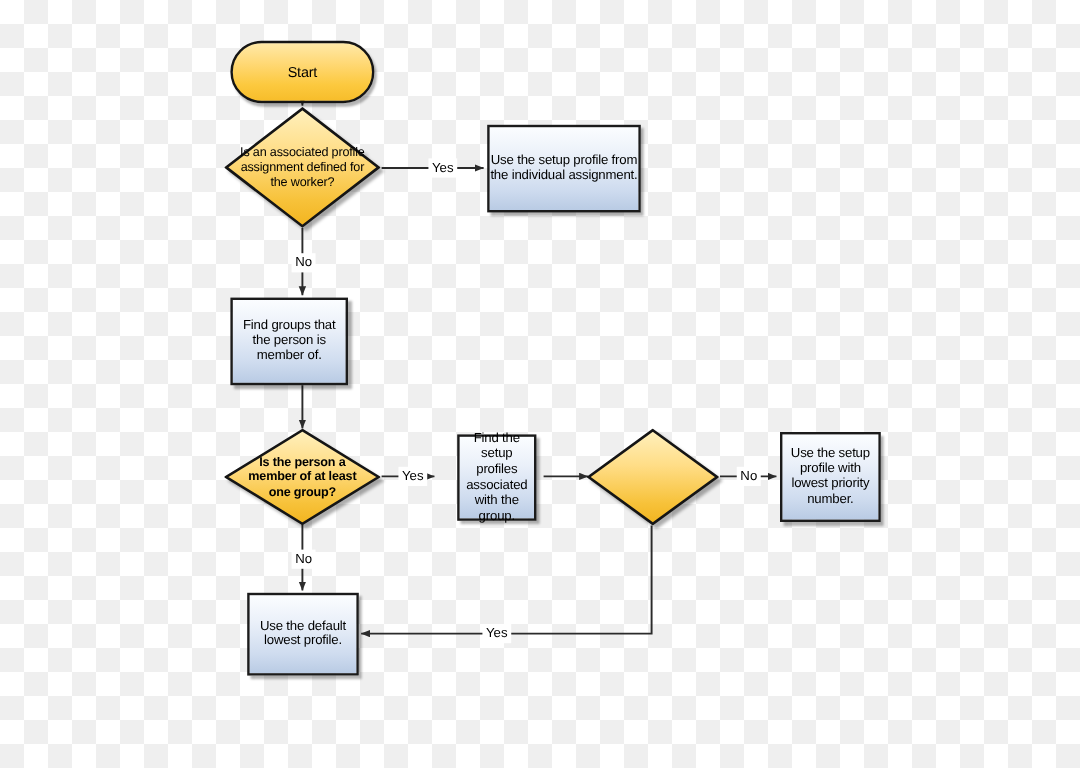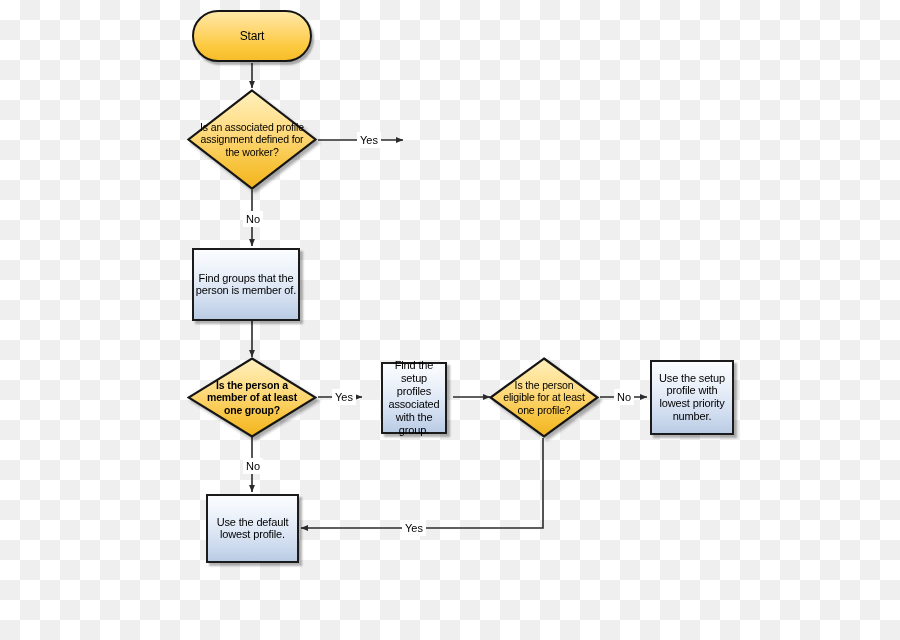--- a/index.html
+++ b/index.html
@@ -43,20 +43,21 @@
     pointer-events: none;
   }
 
   
   .terminator {
     border: 2px solid #151515;
     border-radius: 26px;
     background: linear-gradient(to bottom, #ffe9a8 0%, #ffd977 34%, #fcc93f 72%, #f7bd2a 100%);
     box-shadow: 2px 3px 2px rgba(0,0,0,0.30);
     font-size: 12px;
+    margin-top: 24px;
   }
 
   
   .process {
     border: 2px solid #1b1b1b;
     background: linear-gradient(to bottom, #fbfdff 0%, #eaf0f9 35%, #cfdcef 75%, #b9cbe4 100%);
     box-shadow: 3px 3px 2px rgba(0,0,0,0.30);
     font-size: 11px;
   }
 
@@ -145,22 +146,25 @@
           <stop offset="38%" stop-color="#ffdd86"></stop>
           <stop offset="78%" stop-color="#f7c23a"></stop>
           <stop offset="100%" stop-color="#f2b41f"></stop>
         </linearGradient>
       </defs>
       <polygon points="65,1.5 128.5,50.5 65,99.5 1.5,50.5" fill="url(#dg1)" stroke="#151515" stroke-width="2.2"></polygon>
     </svg>
     <div class="label">Is an associated profile assignment defined for the worker?</div>
   </div>
 
-
-  <div class="node process" style="left:192px; top:248px; width:108px; height:73px;">
+  <div class="node process" style="left:406px; top:104px; width:128px; height:73px;">
+    <div class="label">Use the setup profile from the individual assignment.</div>
+  </div>
+
+  <div class="node process" style="left:192px; top:248px; width:98px; height:73px;">
     <div class="label">Find groups that the person is member of.</div>
   </div>
 
   <div class="node decision" style="left:187px; top:357px; width:130px; height:81px;font-weight:bold;">
     <svg viewBox="0 0 130 81" preserveAspectRatio="none">
       <defs>
         <linearGradient id="dg2" x1="0" y1="0" x2="0" y2="1">
           <stop offset="0%" stop-color="#fff0bd"></stop>
           <stop offset="38%" stop-color="#ffdd86"></stop>
           <stop offset="78%" stop-color="#f7c23a"></stop>
@@ -181,21 +185,20 @@
       <defs>
         <linearGradient id="dg3" x1="0" y1="0" x2="0" y2="1">
           <stop offset="0%" stop-color="#fff0bd"></stop>
           <stop offset="38%" stop-color="#ffdd86"></stop>
           <stop offset="78%" stop-color="#f7c23a"></stop>
           <stop offset="100%" stop-color="#f2b41f"></stop>
         </linearGradient>
       </defs>
       <polygon points="55,1.5 108.5,40.5 55,79.5 1.5,40.5" fill="url(#dg3)" stroke="#151515" stroke-width="2.2"></polygon>
     </svg>
-    <div class="label">Is the person eligible for at least one profile?</div>
   </div>
 
   <div class="node process" style="left:650px; top:360px; width:84px; height:75px;">
     <div class="label">Use the setup profile with lowest priority number.</div>
   </div>
 
   <div class="node process" style="left:206px; top:494px; width:93px; height:69px;">
     <div class="label">Use the default lowest profile.</div>
   </div>
 

